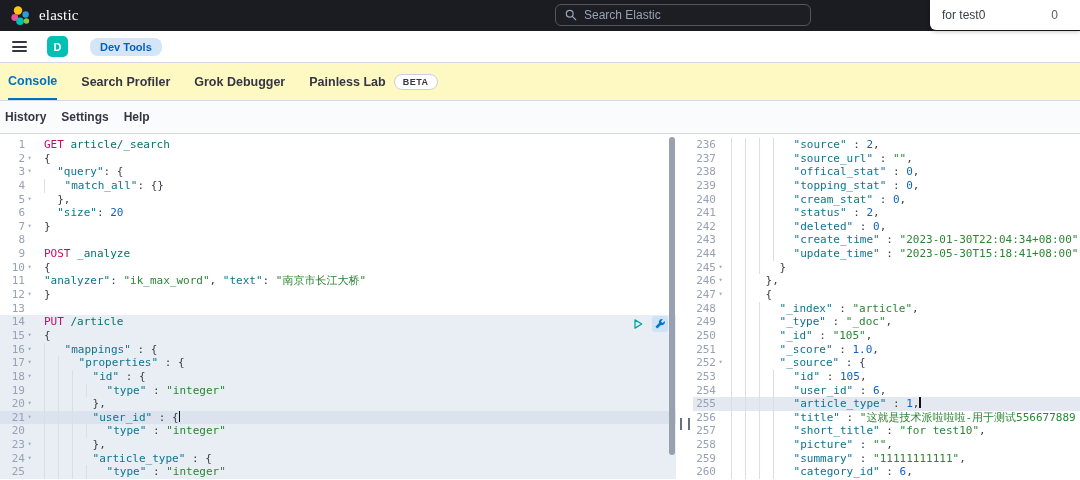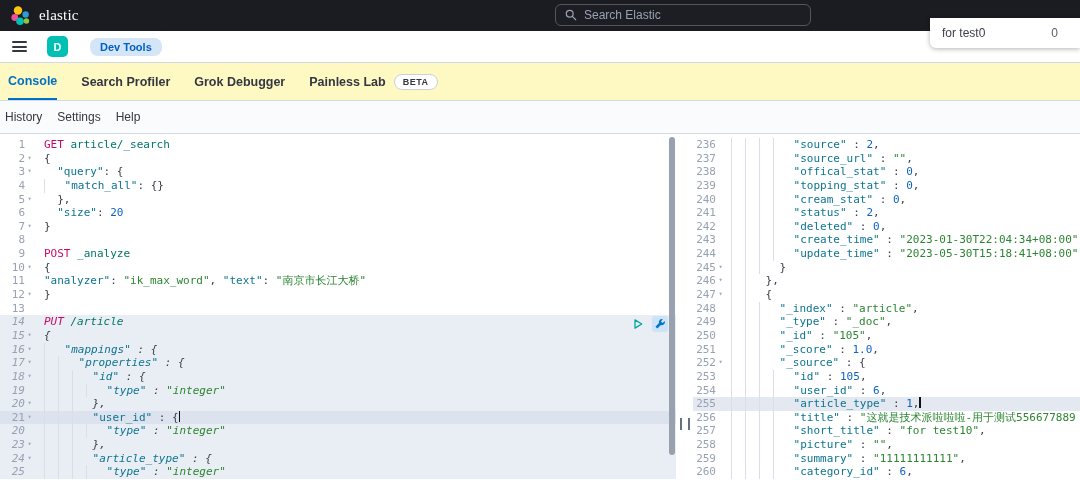--- a/index.html
+++ b/index.html
@@ -11,21 +11,21 @@
           display:flex;align-items:center;}
   .brand{display:flex;align-items:center;gap:7px;padding-left:10px;font-family:Liberation Serif, serif;}
   .brand-text{color:#fff;font-size:15px;letter-spacing:.2px;}
   .searchbox{position:absolute;left:555px;top:4px;width:256px;height:22px;box-sizing:border-box;
              border:1px solid #53565e;border-radius:6px;background:#1d1e24;
              display:flex;align-items:center;gap:7px;padding:0 9px;}
   .searchbox .ph{color:#98a2b3;font-size:12px;}
   .popup{position:absolute;left:930px;top:0;width:150px;height:30px;background:#fff;
          border-radius:0 0 0 6px;box-shadow:0 1px 5px rgba(0,0,0,.3);z-index:5;
          display:flex;align-items:center;justify-content:space-between;
-         padding:0 22px 0 12px;box-sizing:border-box;margin-top:18px;}
+         padding:0 22px 0 12px;box-sizing:border-box;}
   .popup .txt{font-size:12px;color:#3b4049;}
   .popup .cnt{font-size:12px;color:#5a6068;}
 
   
   .nav2{position:absolute;left:0;top:31px;width:1080px;height:32px;background:#fff;
         border-bottom:1px solid #d3dae6;display:flex;align-items:center;gap:12px;padding-left:12px;box-sizing:border-box;}
   .hamburger{width:15px;height:11px;display:flex;flex-direction:column;justify-content:space-between;cursor:pointer;}
   .hamburger i{display:block;height:2px;background:#343741;border-radius:1px;}
   .avatar{width:21px;height:21px;border-radius:5px;background:#00bfb3;color:#fff;font-size:11px;
           font-weight:bold;display:flex;align-items:center;justify-content:center;margin-left:8px;}
@@ -37,32 +37,32 @@
           border-bottom:1px solid #d3dae6;display:flex;align-items:stretch;gap:24px;
           padding-left:8px;box-sizing:border-box;}
   .tab{display:flex;align-items:center;gap:8px;font-size:12.5px;font-weight:600;color:#343741;cursor:pointer;}
   .tab.active{color:#0071c2;border-bottom:2px solid #0071c2;}
   .beta{border:1px solid #c9d1dc;border-radius:10px;background:#fff;color:#343741;
         font-size:9px;font-weight:bold;letter-spacing:.5px;padding:2px 8px;}
 
   
   .submenu{position:absolute;left:0;top:101px;width:1080px;height:32px;background:#fafbfd;
            display:flex;align-items:center;gap:15px;padding-left:5px;box-sizing:border-box;}
-  .submenu span{font-size:12px;font-weight:400;color:#343741;cursor:pointer;}
+  .submenu span{font-size:12px;font-weight:700;color:#343741;cursor:pointer;}
 
   
   .editor{position:absolute;left:0;top:133px;width:1080px;height:347px;border-top:1px solid #d3dae6;
           box-sizing:border-box;background:#fff;}
   .panel{position:absolute;top:0;height:347px;overflow:hidden;font-family:"DejaVu Sans Mono",monospace;
          font-size:11px;}
   .panel .lines{padding-top:4px;}
   .panel-left{left:0;width:676px;}
   .panel-right{left:693px;width:387px;}
   .row{display:flex;align-items:stretch;height:13.65px;line-height:13.65px;white-space:pre;}
-  .row.hl-b{background:#e9edf4;font-style:italic;}
+  .row.hl-b{background:#e9edf4;}
   .row.hl-bl{background:#dce2ee;}
   .row.hl-l{background:#e3e8f1;}
   .gut{flex:0 0 34px;display:flex;justify-content:flex-end;align-items:center;}
   .gut .num{color:#98a2b3;text-align:right;}
   .gut .fold{width:9px;font-size:7px;color:#9fa9ba;text-align:center;}
   .code{display:flex;align-items:stretch;padding-left:10px;}
   .panel-right .code{padding-left:6px;}
   .panel-right .gut{flex:0 0 32px;}
   .gd{flex:0 0 13px;border-left:1px solid #d9dee8;}
   .m{color:#c80a68;}

